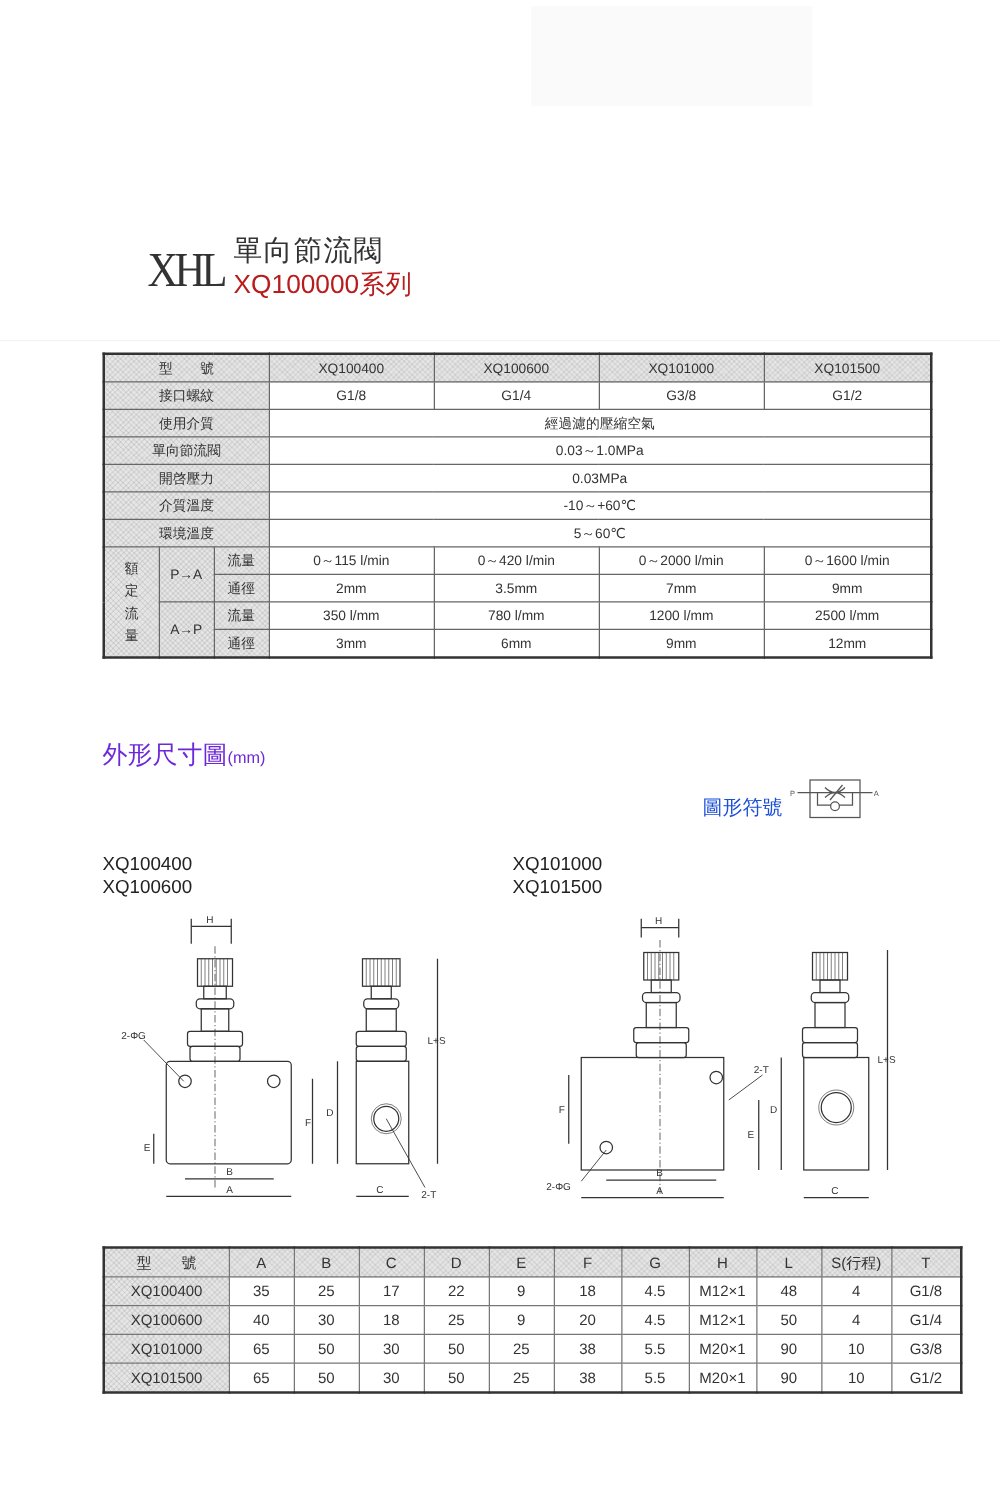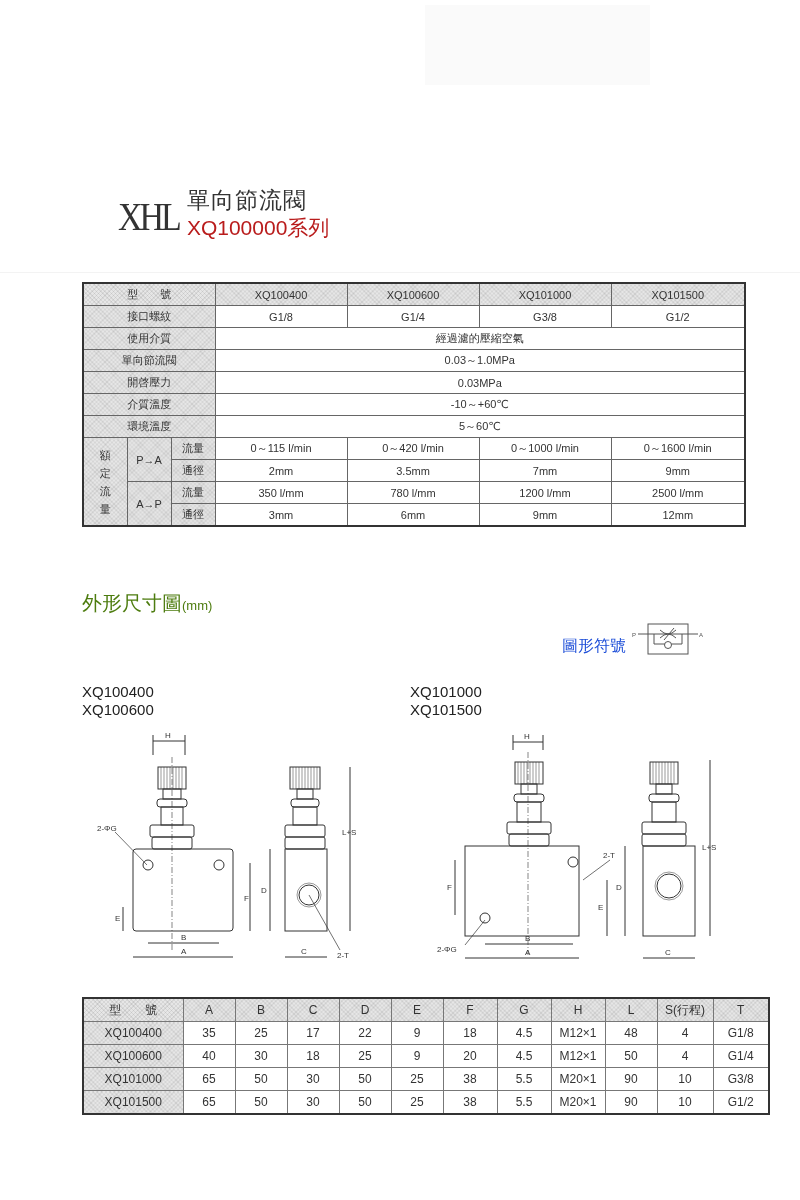--- a/index.html
+++ b/index.html
@@ -18,21 +18,21 @@
   .title-series { font-size: 21px; color: #b91c1c; line-height: 28px; }
 
   table { border-collapse: collapse; table-layout: fixed; }
   .spec { position: absolute; left: 82px; top: 282px; width: 662px; border: 2px solid #333; }
   .spec td { border: 1px solid #666; height: 21px; font-size: 11px; text-align: center; padding: 0; color: #333; }
   .hatch { background-color: #e6e6e6;
     background-image: repeating-linear-gradient(45deg, rgba(0,0,0,0.07) 0 1px, transparent 1px 3px),
                       repeating-linear-gradient(-45deg, rgba(0,0,0,0.07) 0 1px, transparent 1px 3px); }
   .vert { line-height: 18px; font-size: 11px; }
 
-  .section-title { position: absolute; left: 82px; top: 590px; font-size: 20px; color: #4d7c0f; }
+  .section-title { position: absolute; left: 82px; top: 590px; font-size: 20px; color: #6d28d9; }
   .section-title .unit { font-size: 13px; }
   .symbol-label { position: absolute; left: 562px; top: 636px; font-size: 16px; color: #1d4ed8; }
   .symbol-svg { position: absolute; left: 630px; top: 620px; }
 
   .group-label { position: absolute; font-size: 15px; line-height: 18px; color: #222; }
 
   .dims { position: absolute; left: 82px; top: 997px; width: 686px; border: 2px solid #333; }
   .dims td { border: 1px solid #777; height: 22px; font-size: 12px; text-align: center; padding: 0; color: #333; }
 </style>
 </head>
@@ -98,21 +98,21 @@
     <td rowspan="4" class="hatch vert">
       <span>額</span><br>
       <span>定</span><br>
       <span>流</span><br>
       <span>量</span>
     </td>
     <td rowspan="2" class="hatch">P→A</td>
     <td class="hatch">流量</td>
     <td>0～115 l/min</td>
     <td>0～420 l/min</td>
-    <td>0～1000 l/min</td>
+    <td>0～2000 l/min</td>
     <td>0～1600 l/min</td>
   </tr>
   <tr>
     <td class="hatch">通徑</td>
     <td>2mm</td>
     <td>3.5mm</td>
     <td>7mm</td>
     <td>9mm</td>
   </tr>
   <tr>

